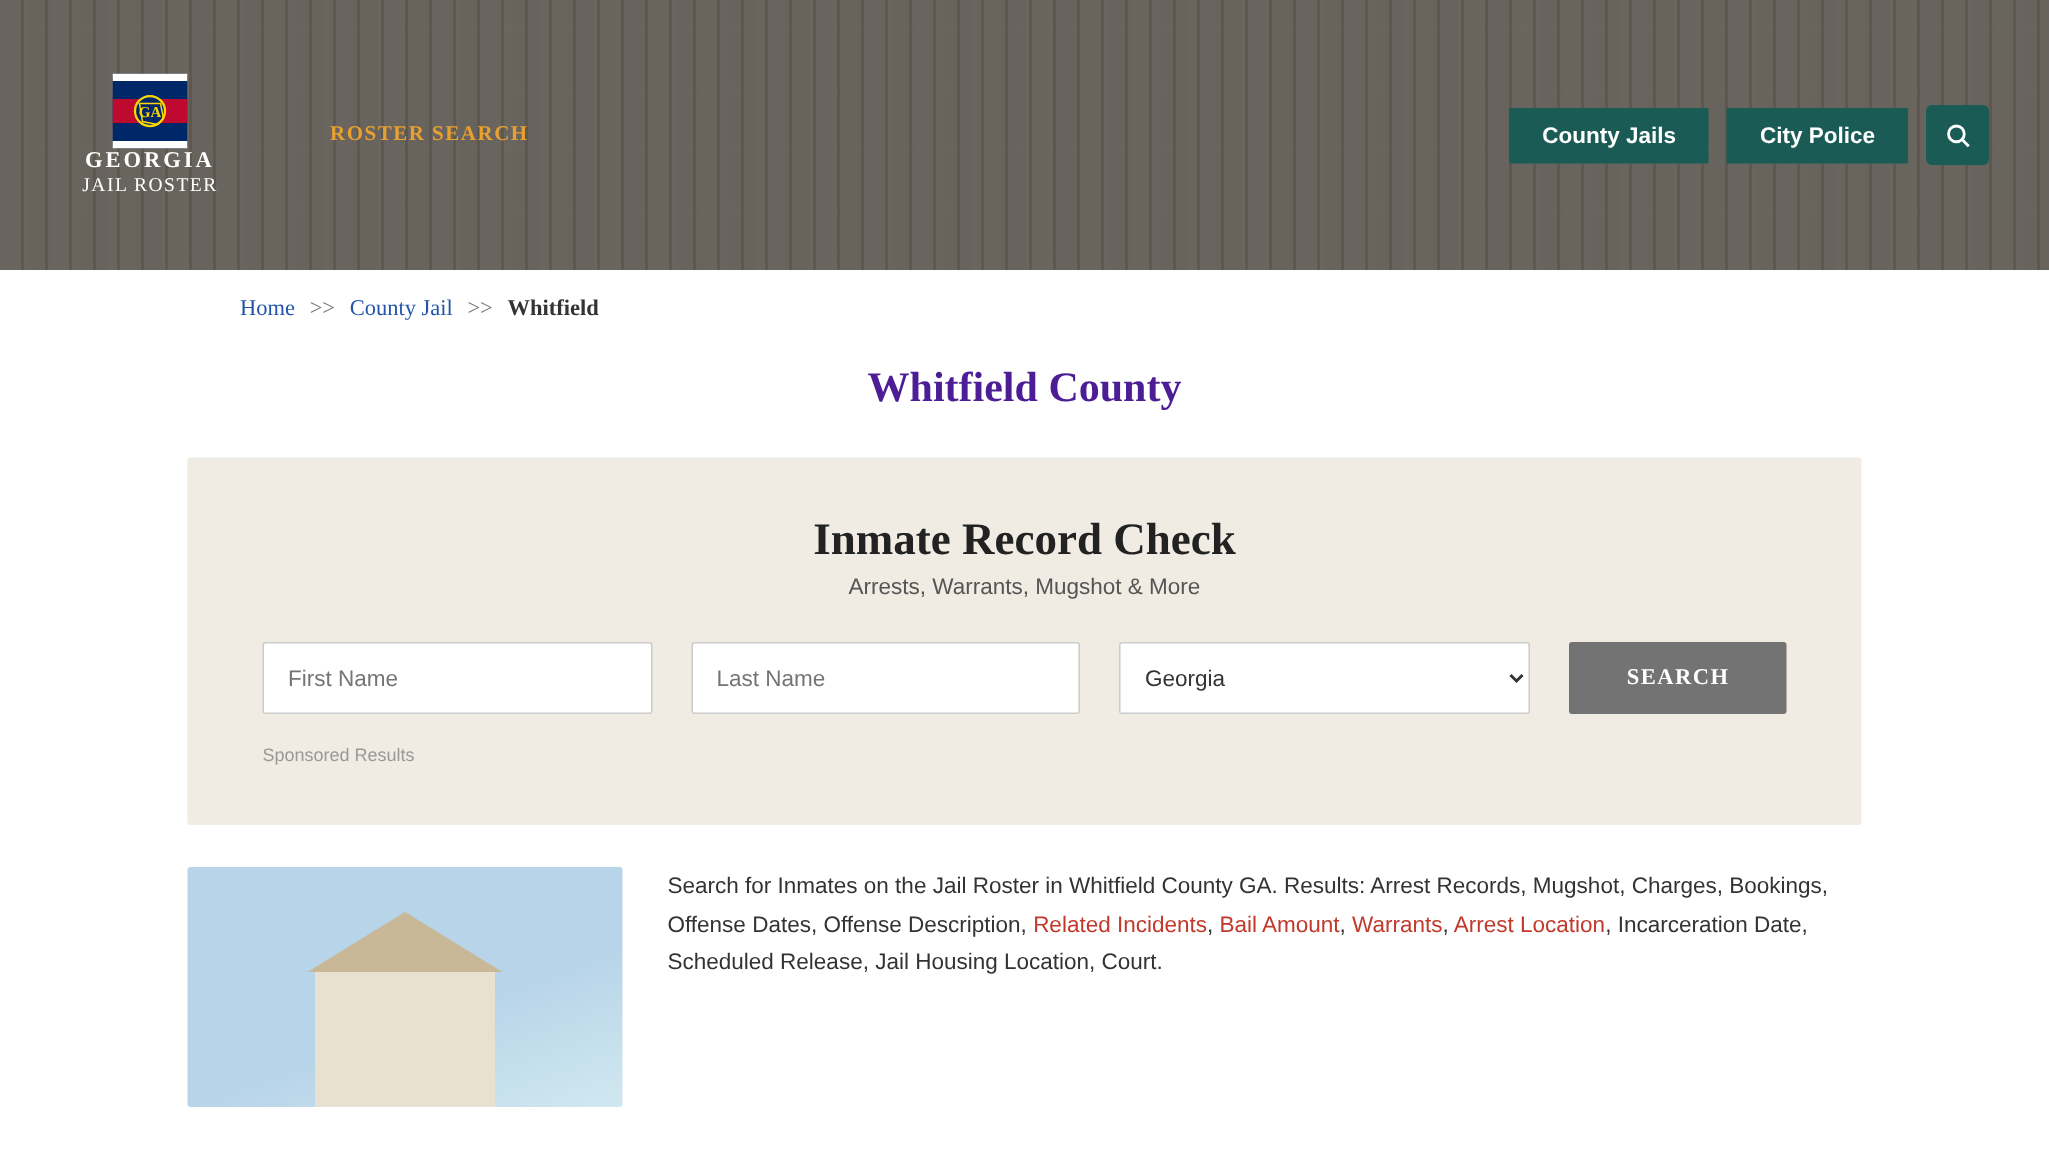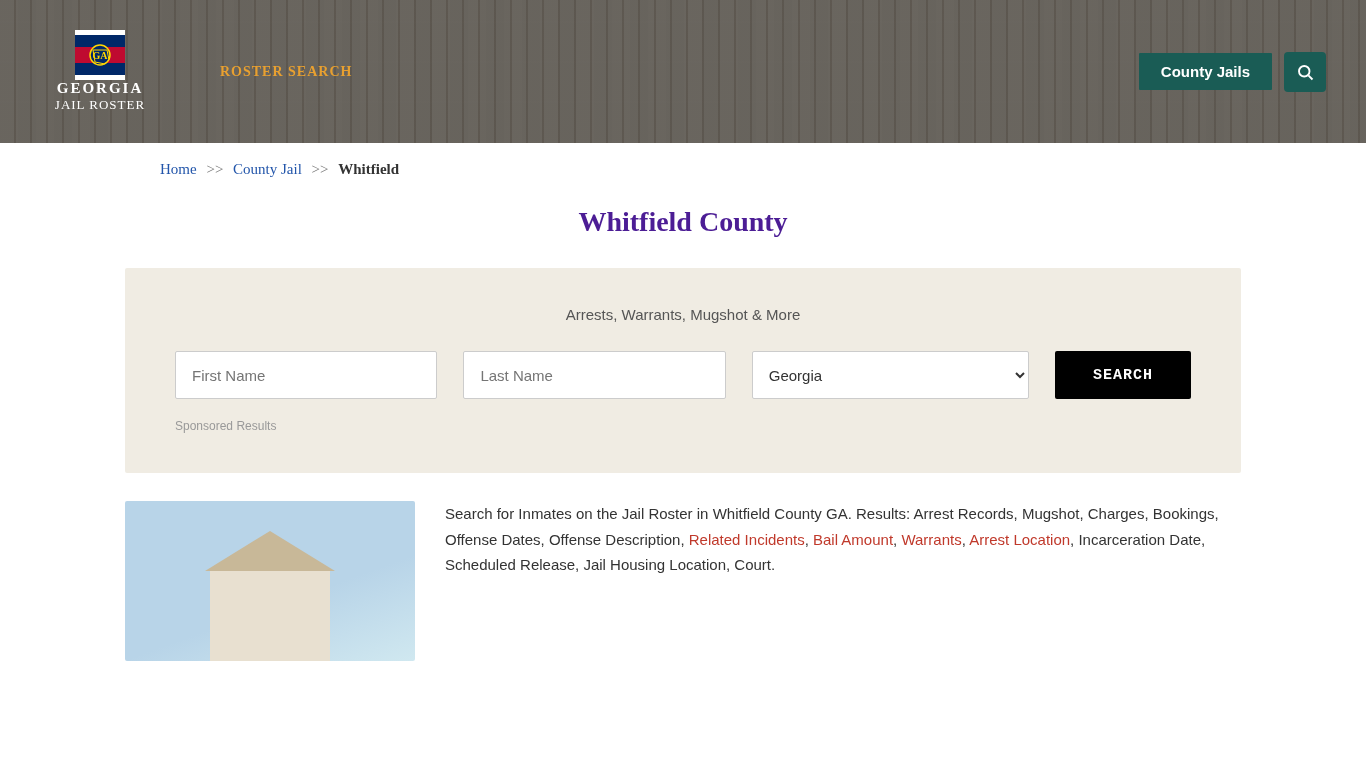--- a/index.html
+++ b/index.html
@@ -2,21 +2,21 @@
 <html><head>
   <meta charset="utf-8">
   <style>
     * { margin: 0; padding: 0; box-sizing: border-box; }
     body { font-family: Georgia, serif; background: #fff; color: #333; width: 1366px; min-height: 768px; overflow-x: hidden; }
 
     
     .header {
       position: relative;
       width: 100%;
-      height: 143px;
+      height: 180px;
       background: #5a5a5a;
       overflow: hidden;
     }
     .header-bg {
       position: absolute;
       inset: 0;
       background: linear-gradient(rgba(80,80,80,0.55), rgba(80,80,80,0.55)),
         repeating-linear-gradient(
           90deg,
           rgba(200,195,185,0.18) 0px, rgba(200,195,185,0.18) 18px,
@@ -221,31 +221,31 @@
       padding: 0 12px;
       font-size: 15px;
       border: 1px solid #ccc;
       border-radius: 2px;
       color: #333;
       font-family: Arial, sans-serif;
       outline: none;
       background: #fff;
     }
     .inmate-form-row .search-btn {
-      background: #000000;
+      background: #737373;
       color: #fff;
       border: none;
       height: 48px;
       padding: 0 38px;
       font-size: 15px;
       font-weight: bold;
       letter-spacing: 1px;
       cursor: pointer;
       border-radius: 2px;
-      font-family: Liberation Mono, monospace;
+      font-family: Liberation Serif, serif;
     }
     .sponsored-results {
       margin-top: 20px;
       font-size: 12px;
       color: #999;
       font-family: Arial, sans-serif;
     }
 
     
     .bottom-section {
@@ -328,20 +328,21 @@
       <div class="logo-text">
         <div class="georgia">GEORGIA</div>
         <div class="jail-roster">JAIL ROSTER</div>
       </div>
     </a>
 
     <a class="nav-roster-search" href="#">ROSTER SEARCH</a>
 
     <div class="header-right">
       <button class="btn-county-jails">County Jails</button>
+      <button class="btn-city-police">City Police</button>
 
       <div class="search-bar">
         <button>
           <svg class="search-icon-svg" viewBox="0 0 24 24">
             <circle cx="11" cy="11" r="7"></circle>
             <line x1="16.5" y1="16.5" x2="22" y2="22"></line>
           </svg>
         </button>
       </div>
     </div>
@@ -354,20 +355,21 @@
   <a href="#">County Jail</a>
   <span class="sep">&gt;&gt;</span>
   <span class="current">Whitfield</span>
 </nav>
 
 <section class="page-title-section">
   <h1>Whitfield County</h1>
 </section>
 
 <div class="inmate-record-box">
+  <h2>Inmate Record Check</h2>
   <p class="subtitle">Arrests, Warrants, Mugshot &amp; More</p>
   <div class="inmate-form-row">
     <input type="text" placeholder="First Name" style="">
     <input type="text" placeholder="Last Name" style="">
     <select>
       <option>Georgia</option>
     </select>
     <button class="search-btn">SEARCH</button>
   </div>
   <div class="sponsored-results">Sponsored Results</div>

